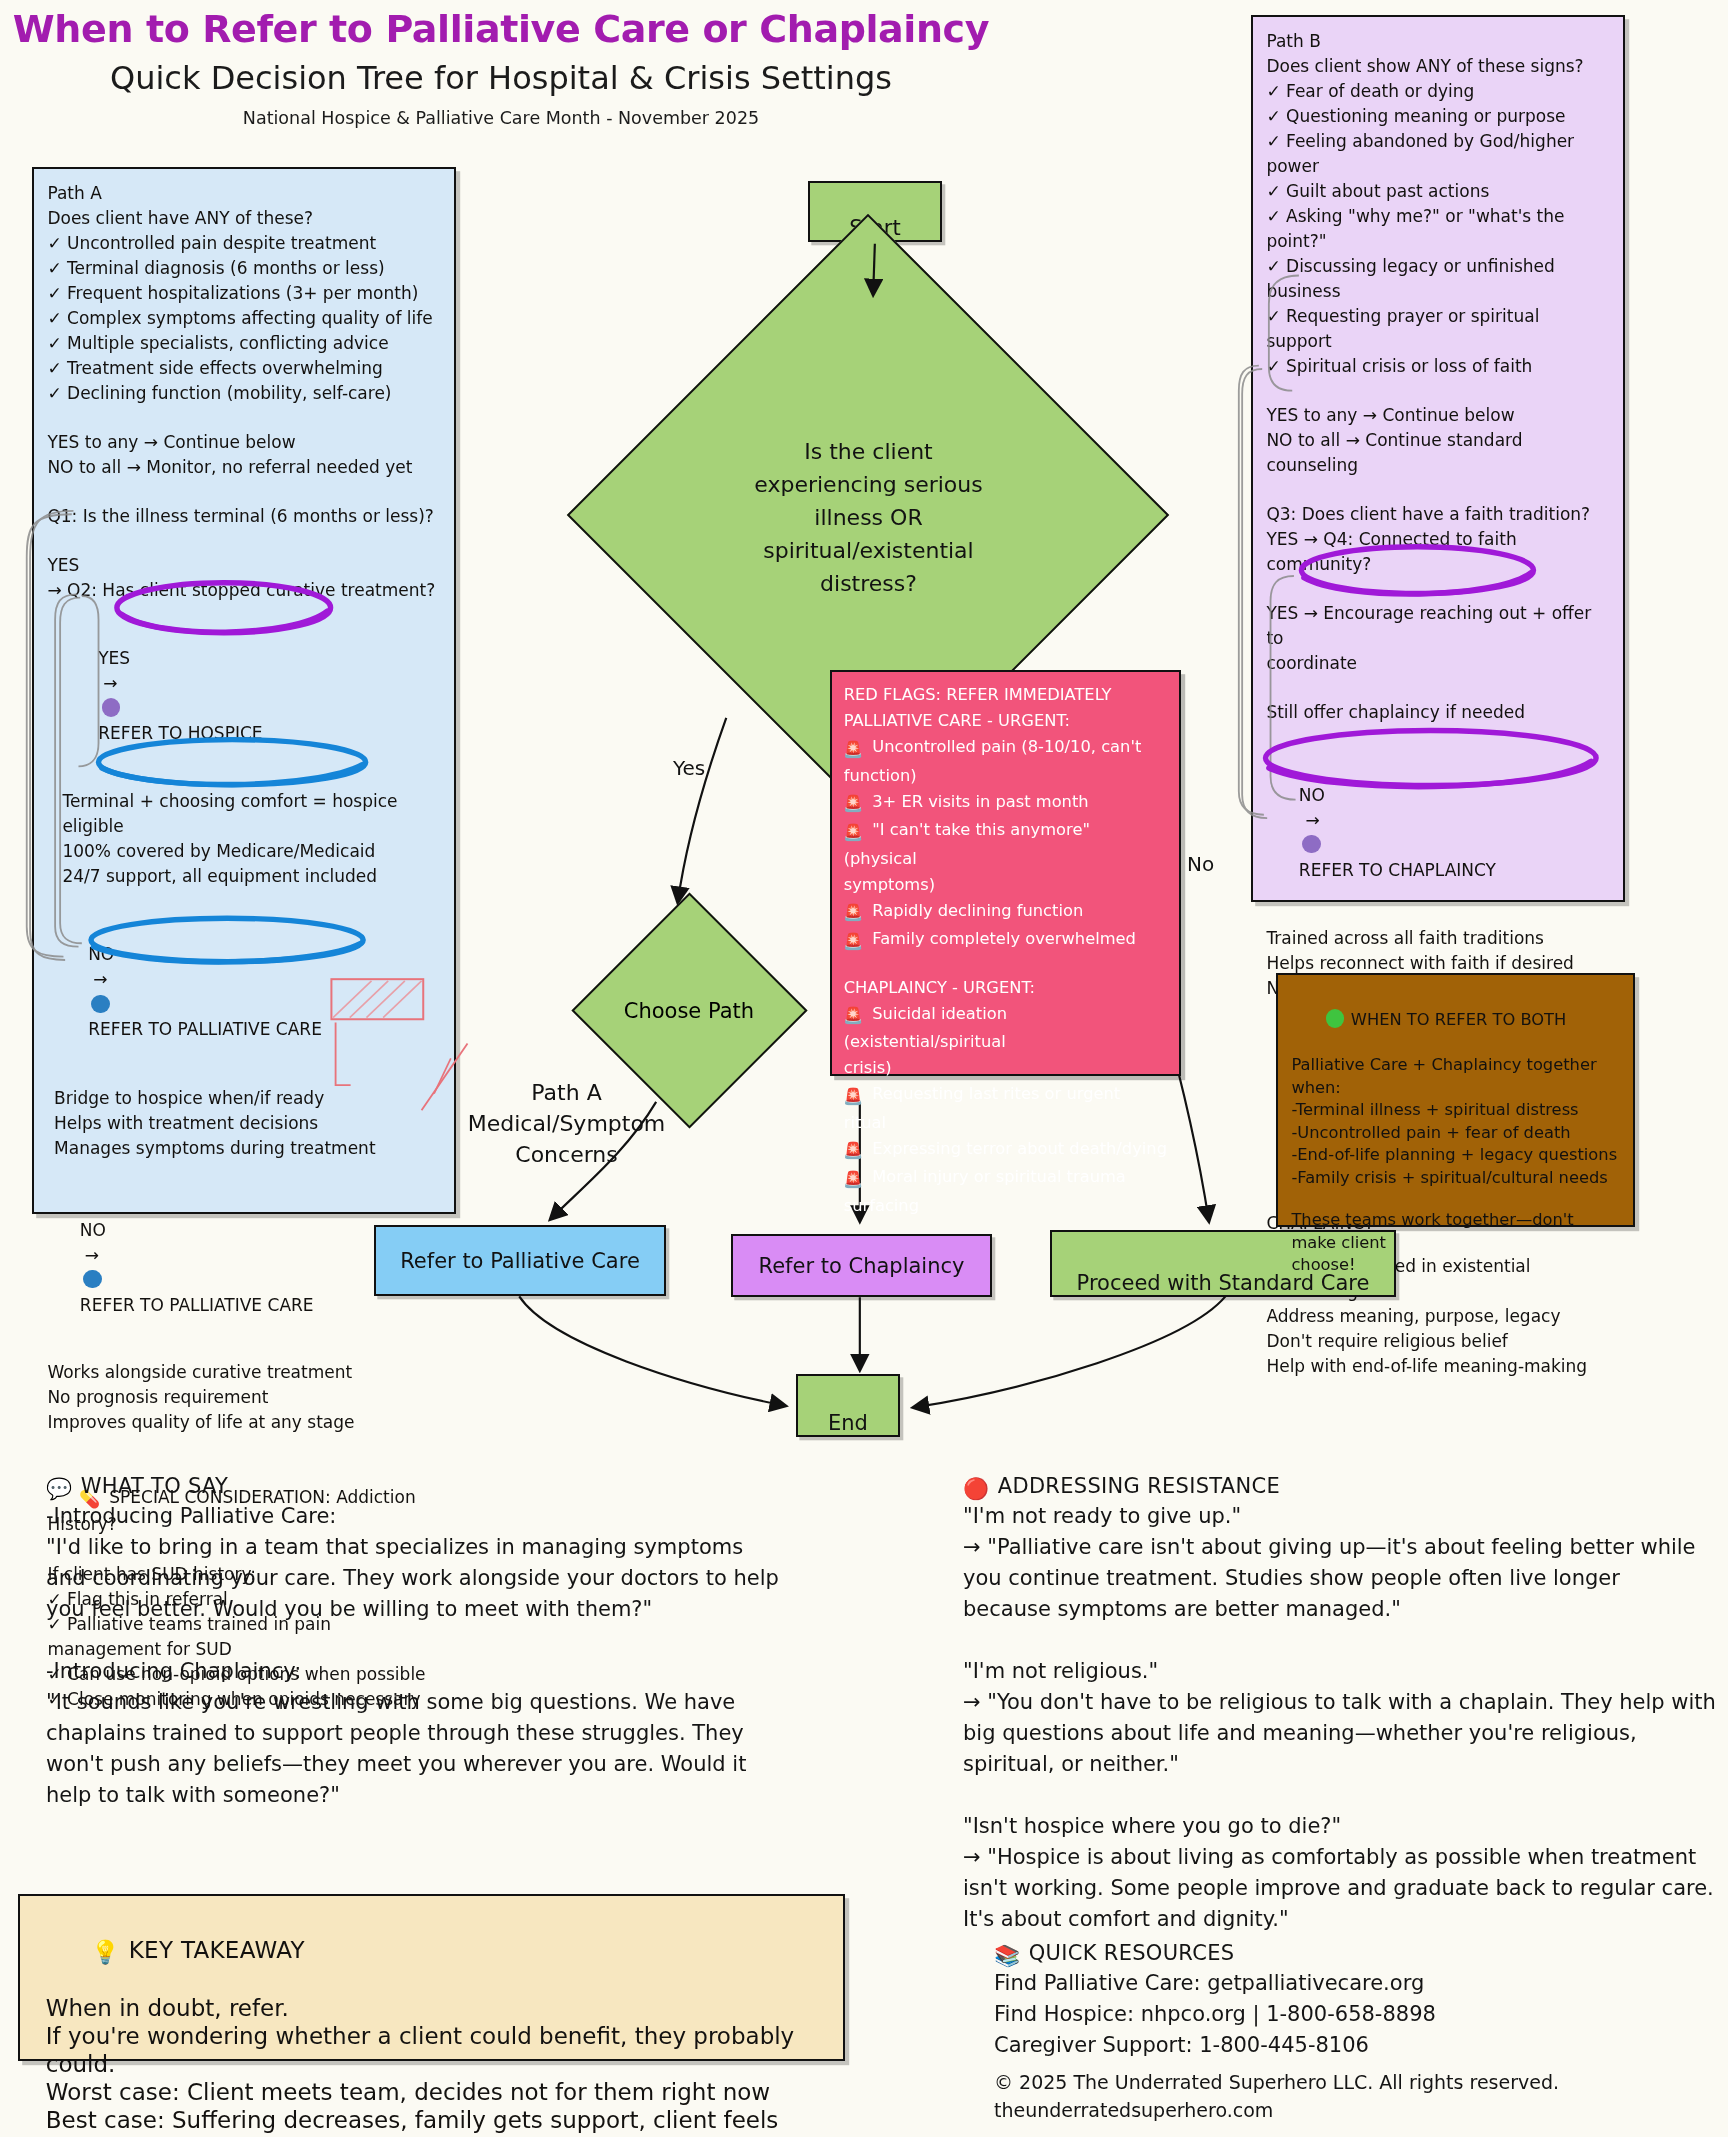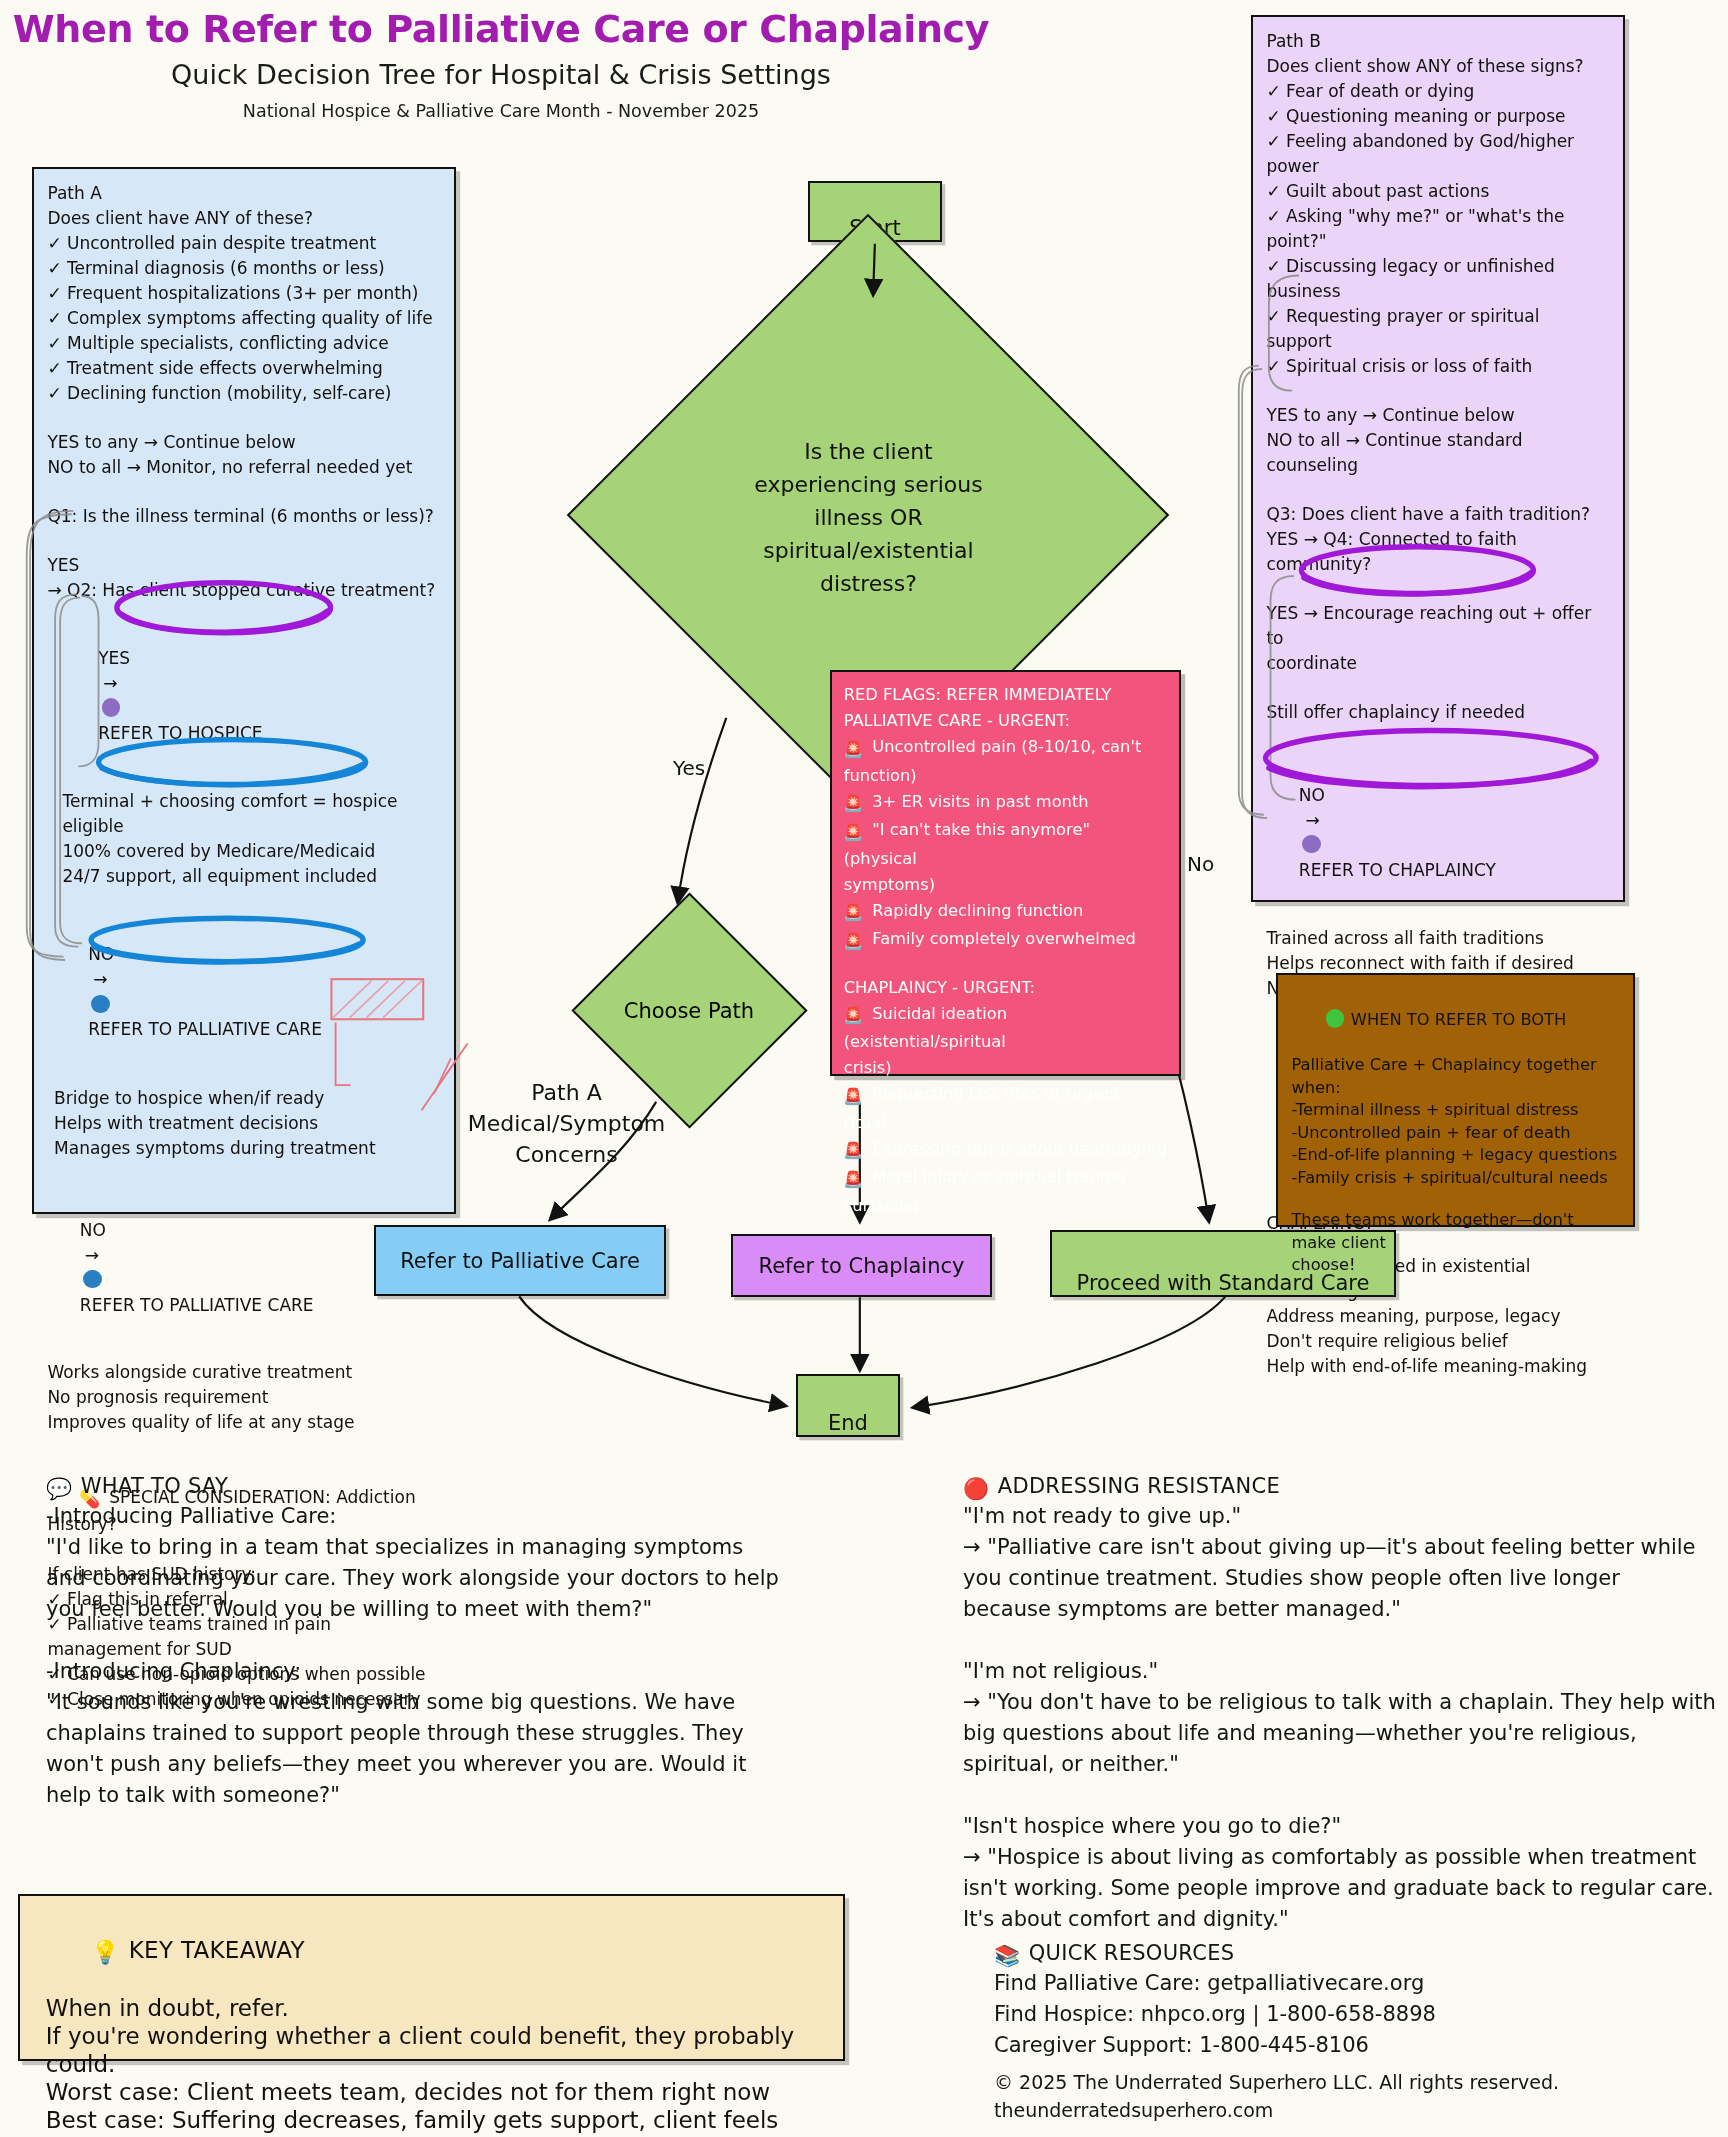--- a/index.html
+++ b/index.html
@@ -9,21 +9,21 @@
     font-family: "DejaVu Sans", sans-serif;
     overflow: hidden;
   }
   #root { position: relative; width: 1728px; height: 2137px; }
 
   .abs { position: absolute; }
 
   
   #hdr { left: 0; top: 8.3px; width: 1002px; text-align: center; }
   #hdr .t1 { font-size: 38px; font-weight: 700; color: #a21caf; letter-spacing: -0.4px; line-height: 1.15; }
-  #hdr .t2 { font-size: 27px; color: #1b1b1b; margin-top: 6.7px; }
+  #hdr .t2 { font-size: 32px; color: #1b1b1b; margin-top: 6.7px; }
   #hdr .t3 { font-size: 17.5px; color: #1b1b1b; margin-top: 11.7px; }
 
   
   .panel {
     border: 2.5px solid #111;
     box-shadow: 4.2px 4.2px 0 rgba(0,0,0,.22);
     padding: 11.7px 13.4px;
   }
   .panel .ln { font-size: 17px; line-height: 25px; color: #13110f; white-space: pre-wrap; }
   .panel .sp { height: 24px; }

